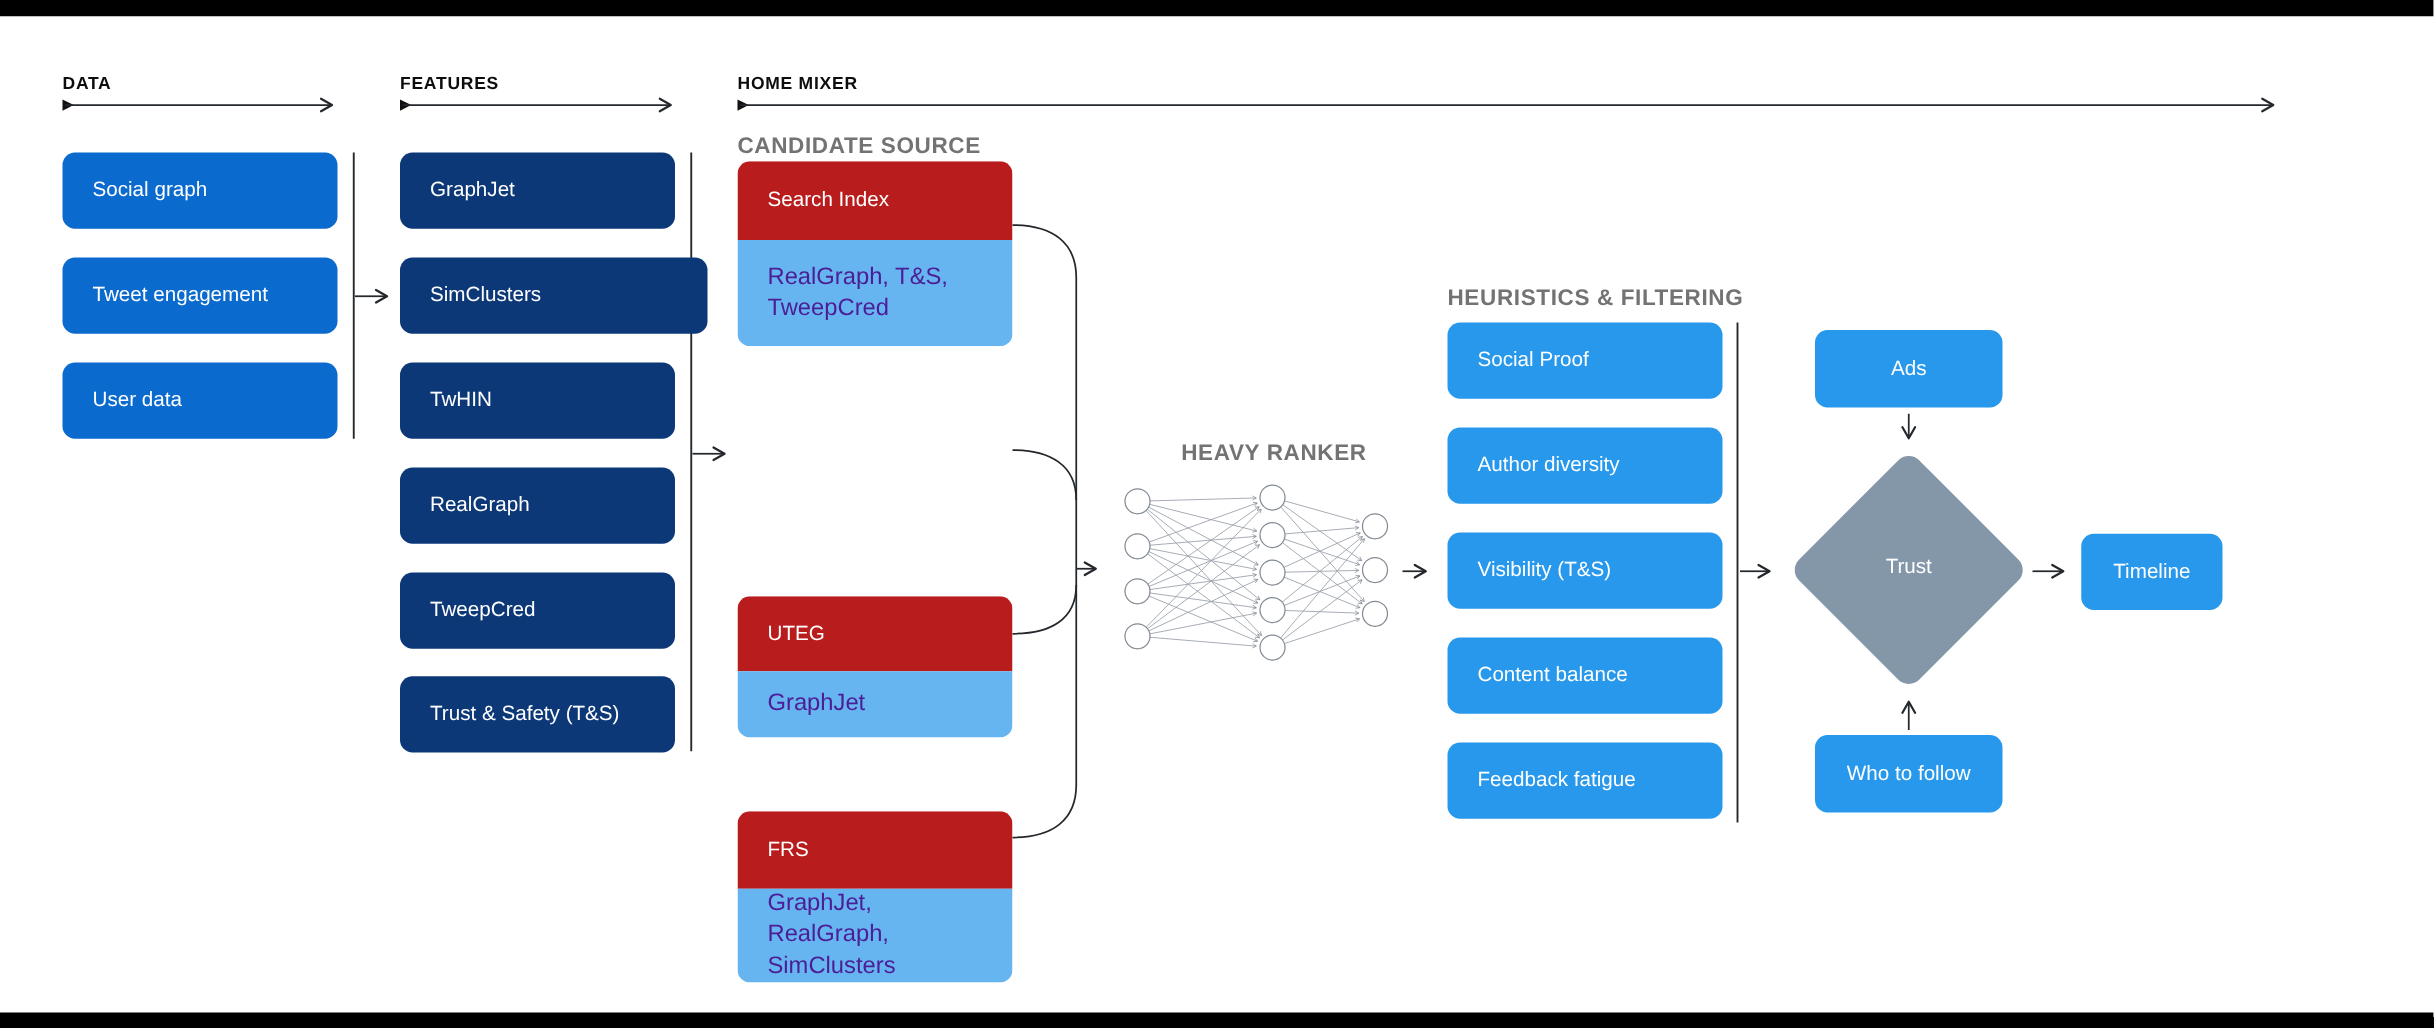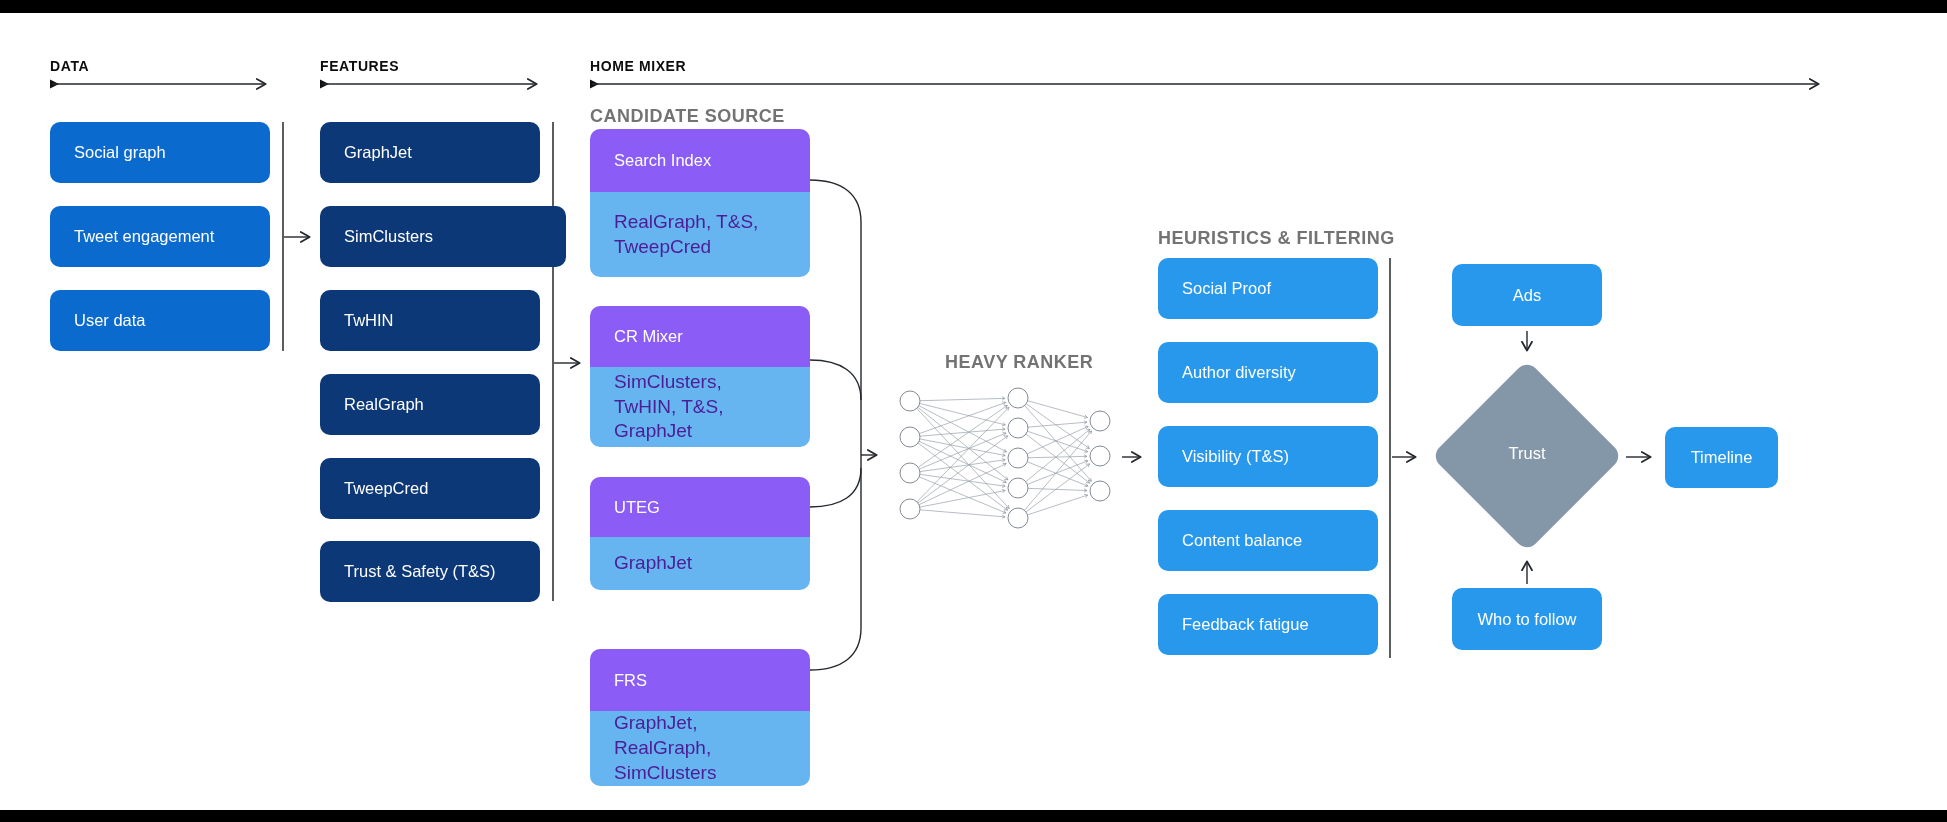--- a/index.html
+++ b/index.html
@@ -20,21 +20,21 @@
     position:absolute;border-radius:10px;color:#fff;display:flex;
     align-items:center;box-sizing:border-box;padding:0 24px;
     font-size:16.5px;font-weight:500;line-height:1.25;
   }
   .blue-mid{background:#0a6ace;}
   .navy{background:#0d3878;}
   .bright{background:#2798ec;}
   .center{justify-content:center;text-align:center;padding:0 24px;}
   .cand-group{position:absolute;border-radius:10px;overflow:hidden;}
   .cand-head{
-    background:#8b5cf6;color:#fff;display:flex;align-items:center;
+    background:#b91c1c;color:#fff;display:flex;align-items:center;
     box-sizing:border-box;padding:4px 24px;font-size:16.5px;font-weight:500;
   }
   .cand-body{
     background:#66b5f1;color:#4c1d95;display:flex;align-items:center;
     box-sizing:border-box;padding:6px 24px;font-size:19px;font-weight:500;line-height:1.3;
   }
   .diamond-label{
     position:absolute;left:1457px;top:444px;width:140px;text-align:center;
     color:#fff;font-size:16.5px;font-weight:500;z-index:3;
   }
@@ -166,24 +166,20 @@
     <div class="box navy" style="left:320px;top:374px;width:220px;height:61px;">RealGraph</div>
     <div class="box navy" style="left:320px;top:458px;width:220px;height:61px;">TweepCred</div>
     <div class="box navy" style="left:320px;top:541px;width:220px;height:61px;">Trust &amp; Safety (T&amp;S)</div>
 
     <div class="sub-header" style="left:590px;top:106px;">CANDIDATE SOURCE</div>
 
     <div class="cand-group" style="left:590px;top:129px;width:220px;">
       <div class="cand-head" style="height:63px;">Search Index</div>
       <div class="cand-body" style="height:85px;">RealGraph, T&amp;S, TweepCred</div>
     </div>
-    <div class="cand-group" style="left:590px;top:306px;width:220px;">
-      <div class="cand-head" style="height:61px;">CR Mixer</div>
-      <div class="cand-body" style="height:80px;">SimClusters, TwHIN, T&amp;S, GraphJet</div>
-    </div>
     <div class="cand-group" style="left:590px;top:477px;width:220px;">
       <div class="cand-head" style="height:60px;">UTEG</div>
       <div class="cand-body" style="height:53px;">GraphJet</div>
     </div>
     <div class="cand-group" style="left:590px;top:613px;width:220px;margin-top:36px;">
       <div class="cand-head" style="height:62px;">FRS</div>
       <div class="cand-body" style="height:75px;">GraphJet, RealGraph, SimClusters</div>
     </div>
 
     <div class="sub-header" style="left:945px;top:352px;width:130px;text-align:center;">HEAVY RANKER</div>

